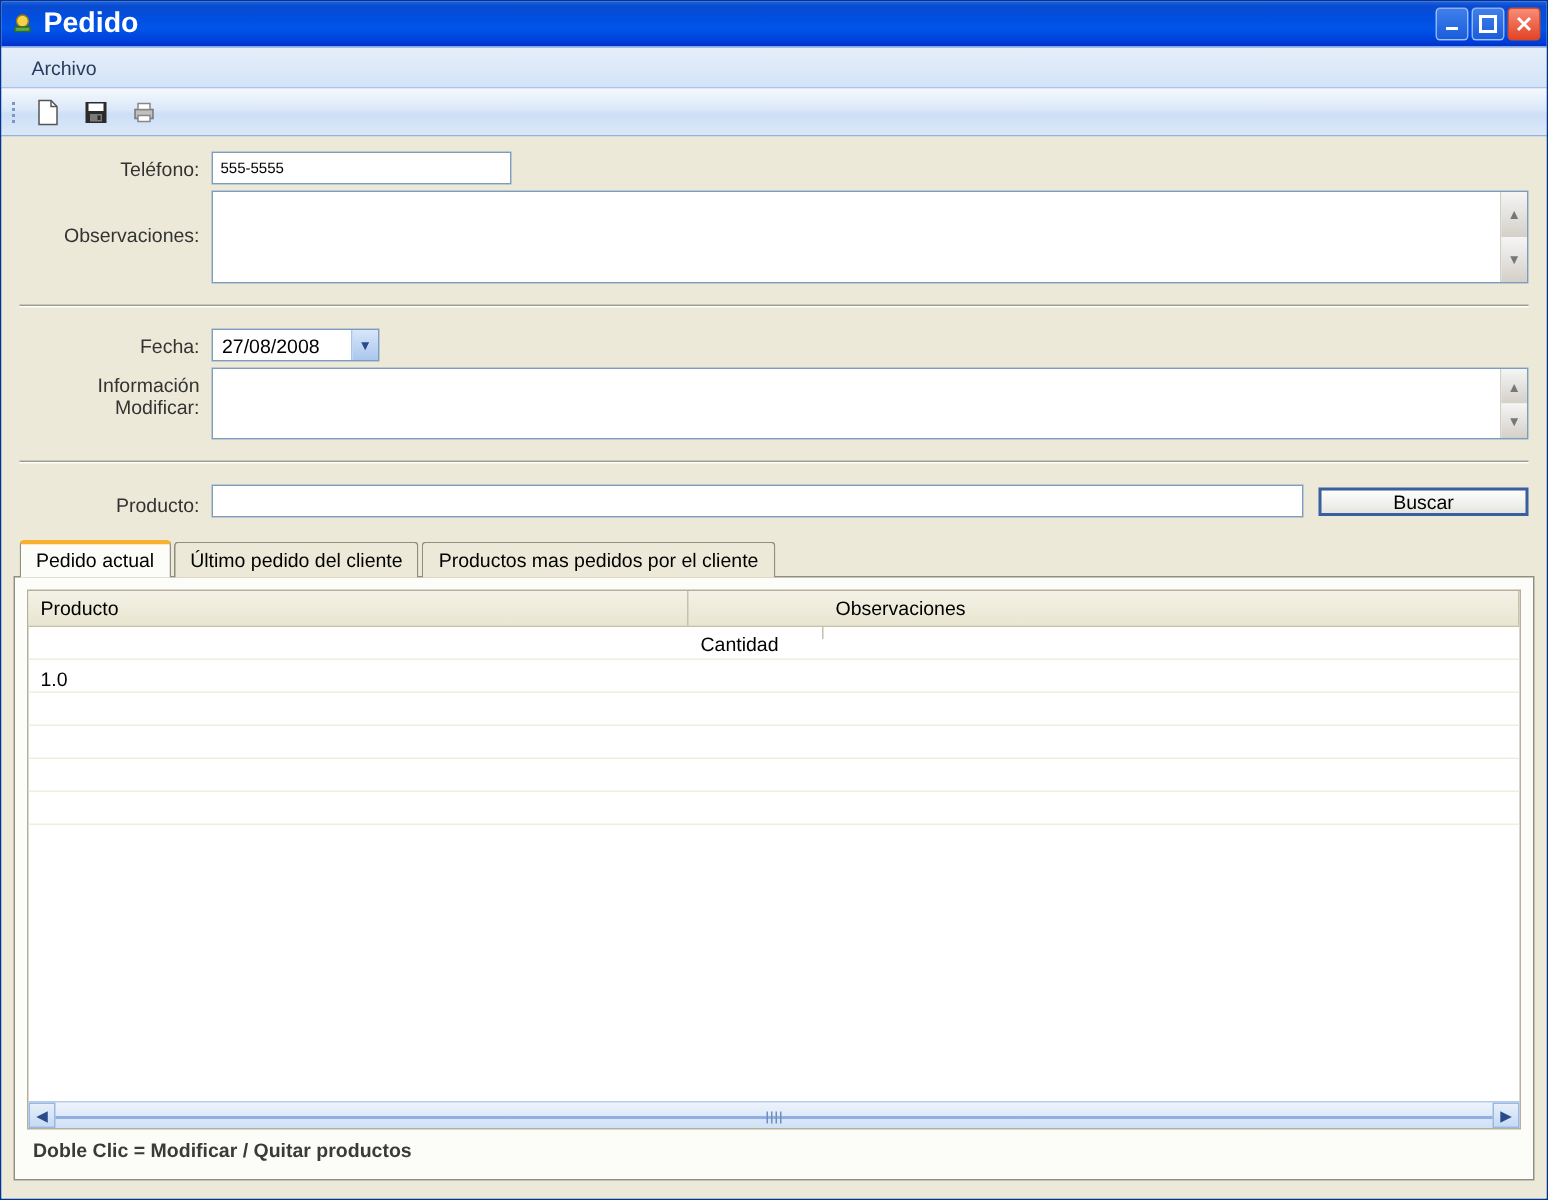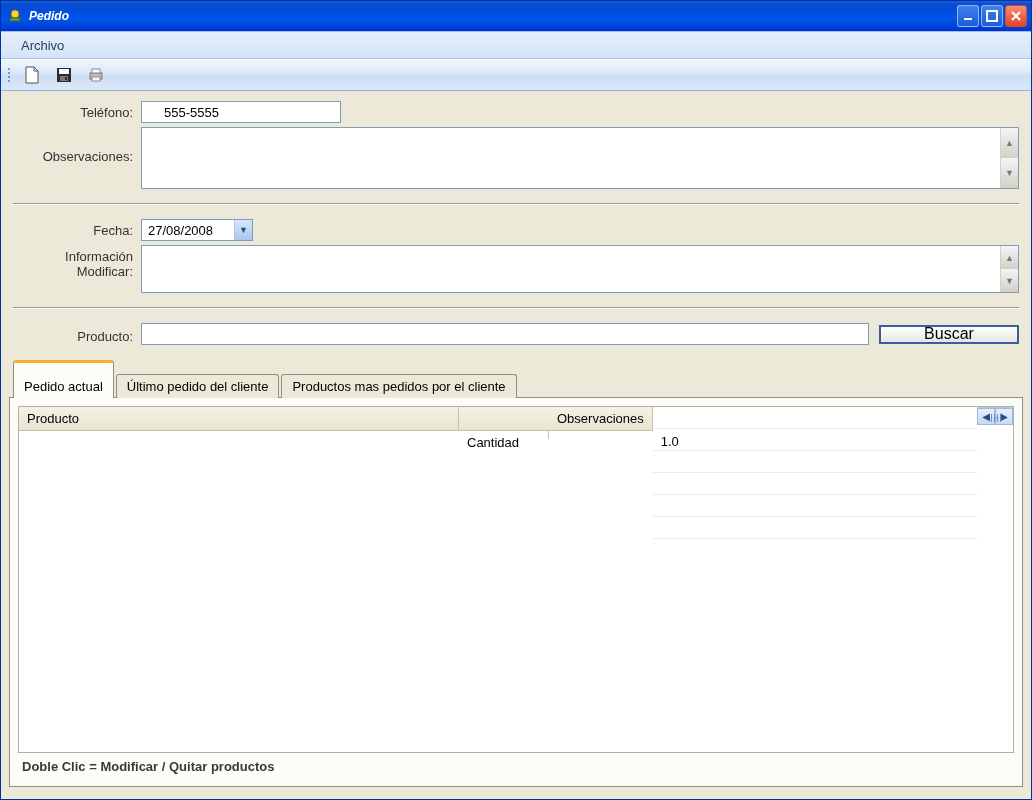--- a/index.html
+++ b/index.html
@@ -24,21 +24,21 @@
   display: flex;
   align-items: center;
   padding: 0 4px 0 6px;
   color: white;
 }
 .titlebar-icon {
   width: 16px; height: 16px; margin-right: 6px;
   display: inline-flex; align-items:center; justify-content:center;
 }
 .titlebar-icon svg { width:16px; height:16px; }
-.titlebar-title { font-weight: bold; font-size: 12px; flex: 1; font-style: italic;}
+.titlebar-title { font-weight: bold; font-size: 19px; flex: 1;}
 .titlebar-buttons { display: flex; gap: 2px; }
 .titlebtn {
   width: 22px; height: 22px;
   border-radius: 3px;
   display: inline-flex;
   align-items: center;
   justify-content: center;
   border: 1px solid rgba(255,255,255,0.5);
 }
 .titlebtn.minmax { background: linear-gradient(to bottom, #3f7fec, #1a5ddb); }
@@ -96,23 +96,23 @@
 .form-label {
   width: 134px;
   text-align: right;
   padding: 4px 8px 0 0;
   color: #333;
 }
 .text-input {
   height: 22px;
   border: 1px solid #7f9db9;
   background:#fff;
-  padding: 2px 22px;
+  padding: 2px 5px;
   font-family: inherit;
-  font-size: 13px;
+  font-size: 10px;
   outline:none;
 }
 .input-short { width: 200px; }
 .input-long { flex:1; }
 .textarea-wrap {
   flex:1;
   position:relative;
   border:1px solid #7f9db9;
   background:#fff;
   display:flex;
@@ -157,21 +157,21 @@
   font-size:9px;
 }
 .search-row { display:flex; align-items:center; margin:4px 0;}
 .btn-buscar {
   margin-left: 10px;
   width: 140px;
   height: 19px;
   background: linear-gradient(to bottom,#fefefe,#e6e6e0);
   border: 2px solid #3a5f9e;
   font-family: inherit;
-  font-size: 16px;
+  font-size: 13px;
   cursor: pointer;
   display:flex;
   align-items:center;
   justify-content:center;
 }
 .tabs-wrap {
   margin: 4px 8px 12px 8px;
   flex: 1;
   display: flex;
   flex-direction: column;
@@ -187,37 +187,37 @@
   border: 1px solid #8f8f7f;
   border-bottom: none;
   border-radius: 3px 3px 0 0;
   padding: 4px 10px;
   position: relative;
   top: 1px;
 }
 .tab.active {
   background: #fcfcf8;
   border-top: 3px solid #f8b12e;
-  padding-top: 16px;
+  padding-top: 3px;
   z-index:2;
   font-weight: normal;
 }
 .tab-panel {
   flex:1;
   background: #fcfcf8;
   border: 1px solid #8f8f7f;
   padding: 8px;
   display:flex;
   flex-direction:column;
 }
 .grid {
   flex:1;
   border:1px solid #b4b09a;
   display:flex;
-  flex-direction:row;
+  flex-direction:column;
   background:#fff;
 }
 .grid-header {
   display:flex;
   background: linear-gradient(to bottom,#f4f2e6,#e8e5d0);
   border-bottom:1px solid #c6c2aa;
   height:24px;
 }
 .gh-cell {
   padding:4px 8px;

